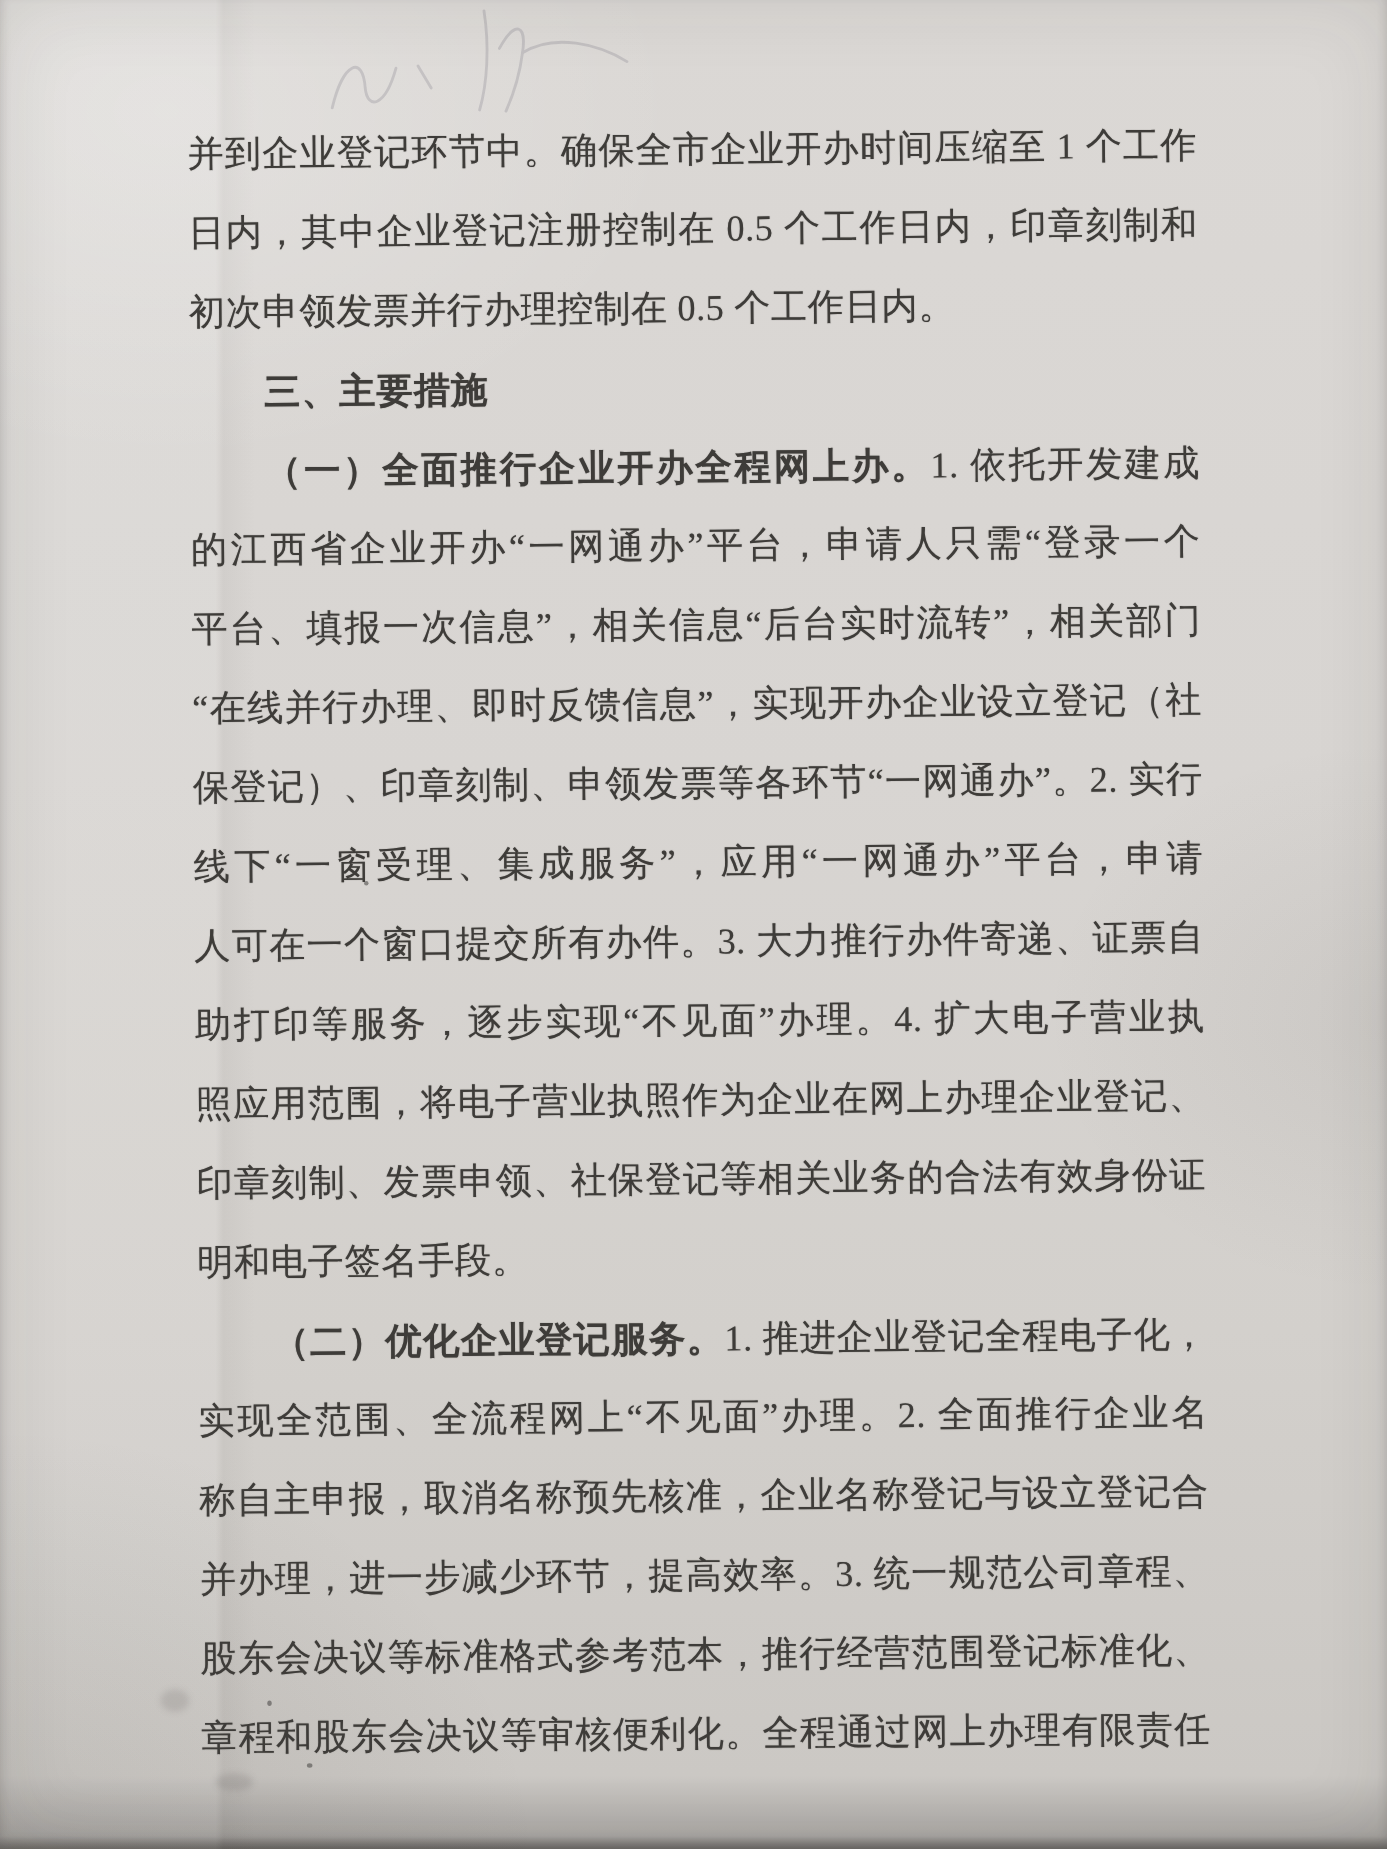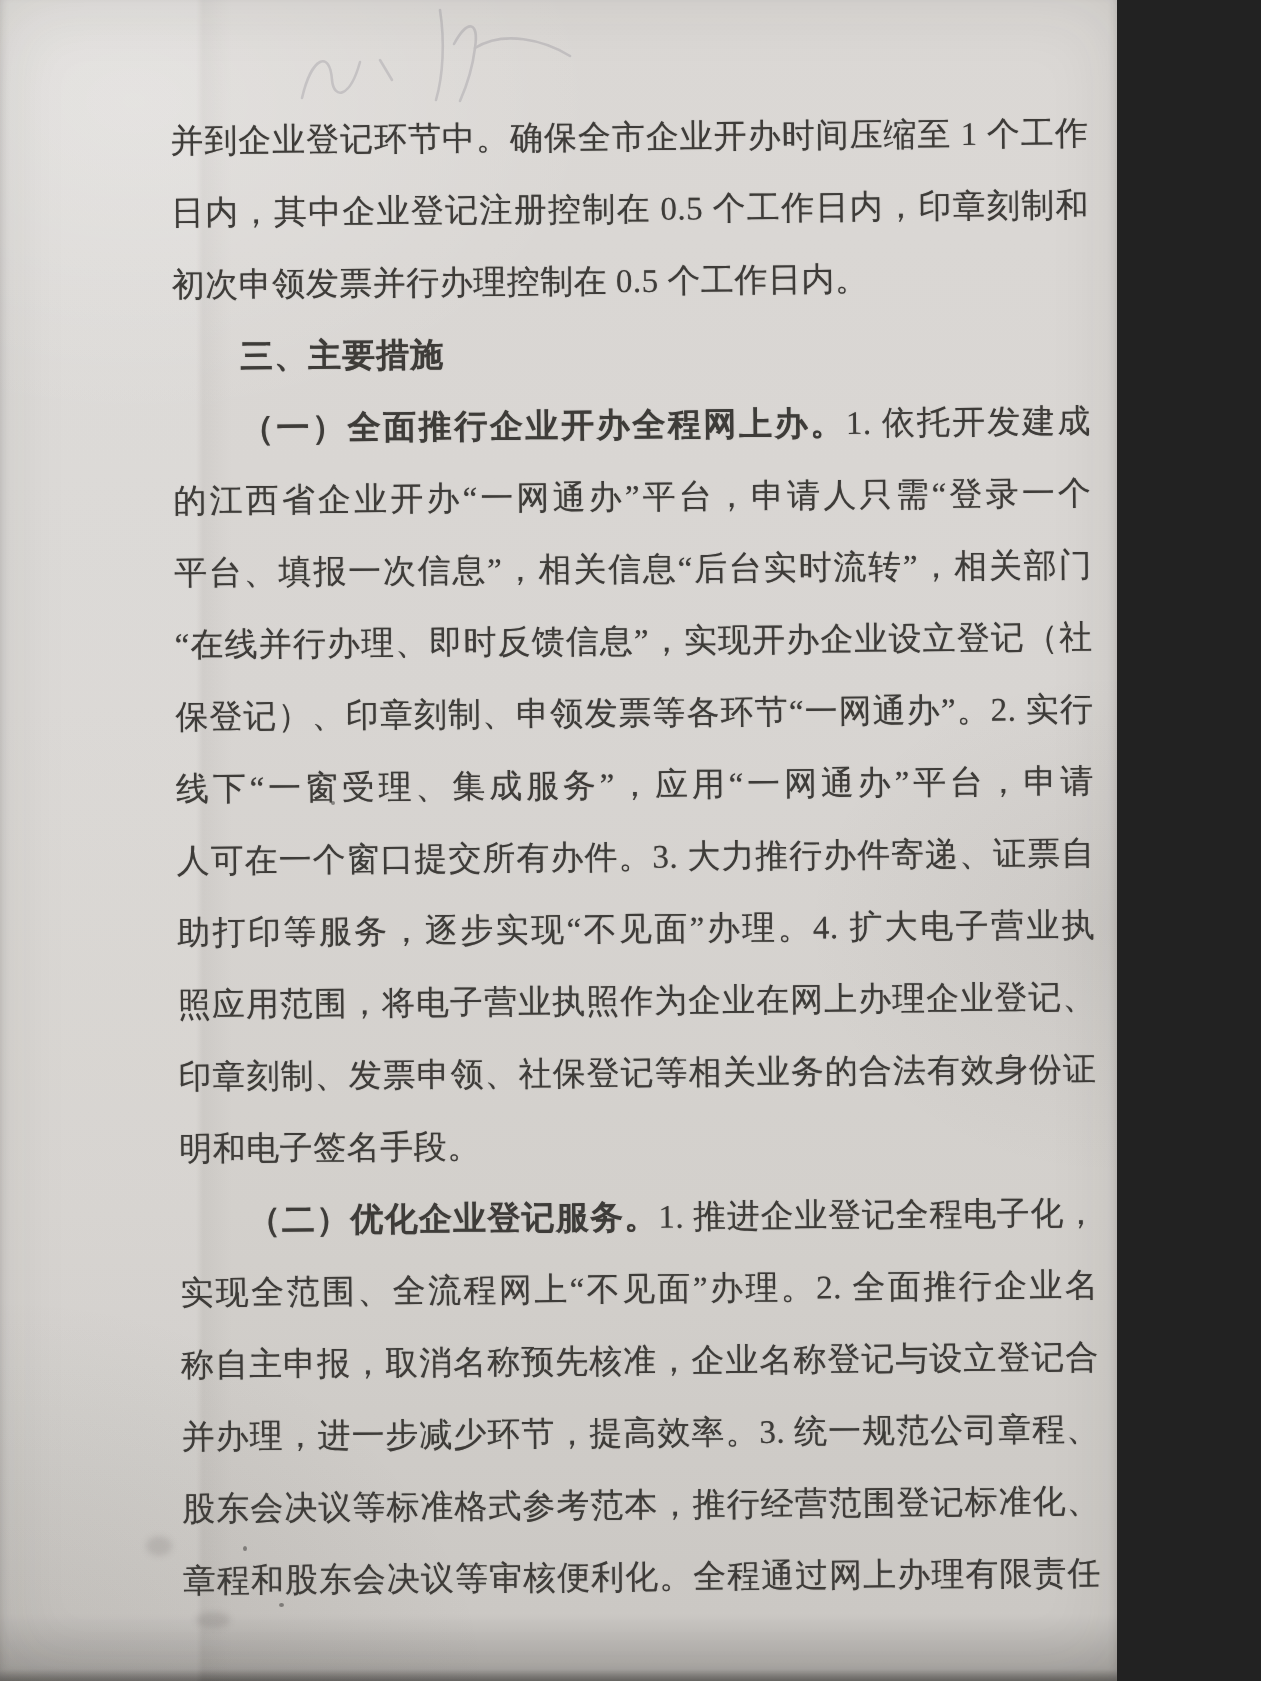--- a/index.html
+++ b/index.html
@@ -1,18 +1,18 @@
 <!DOCTYPE html>
 <html lang="zh"><head>
 <meta charset="utf-8">
 <style>
   html,body{margin:0;padding:0;background:#222;}
   .photo{
     position:relative;
-    width:1117px;height:1681px;
+    width:1261px;height:1681px;
     overflow:hidden;
     background:
       radial-gradient(ellipse 760px 520px at 12% 6%, rgba(255,255,255,0.22), rgba(255,255,255,0) 62%),
       radial-gradient(ellipse 900px 760px at 0% 102%, rgba(58,53,48,0.12), rgba(58,53,48,0) 55%),
       radial-gradient(ellipse 520px 420px at 100% 55%, rgba(70,66,62,0.07), rgba(70,66,62,0) 60%),
       linear-gradient(90deg, rgba(255,255,255,0.09) 0px, rgba(255,255,255,0.09) 196px, rgba(88,84,80,0.06) 203px, rgba(88,84,80,0) 232px),
       linear-gradient(180deg, #dbd8d5 0%, #d8d5d2 42%, #d3d0cc 72%, #cbc8c4 96%, #aaa7a4 99.3%, #787672 100%);
     font-family:"Liberation Serif", serif;
   }
   .photo::after{

